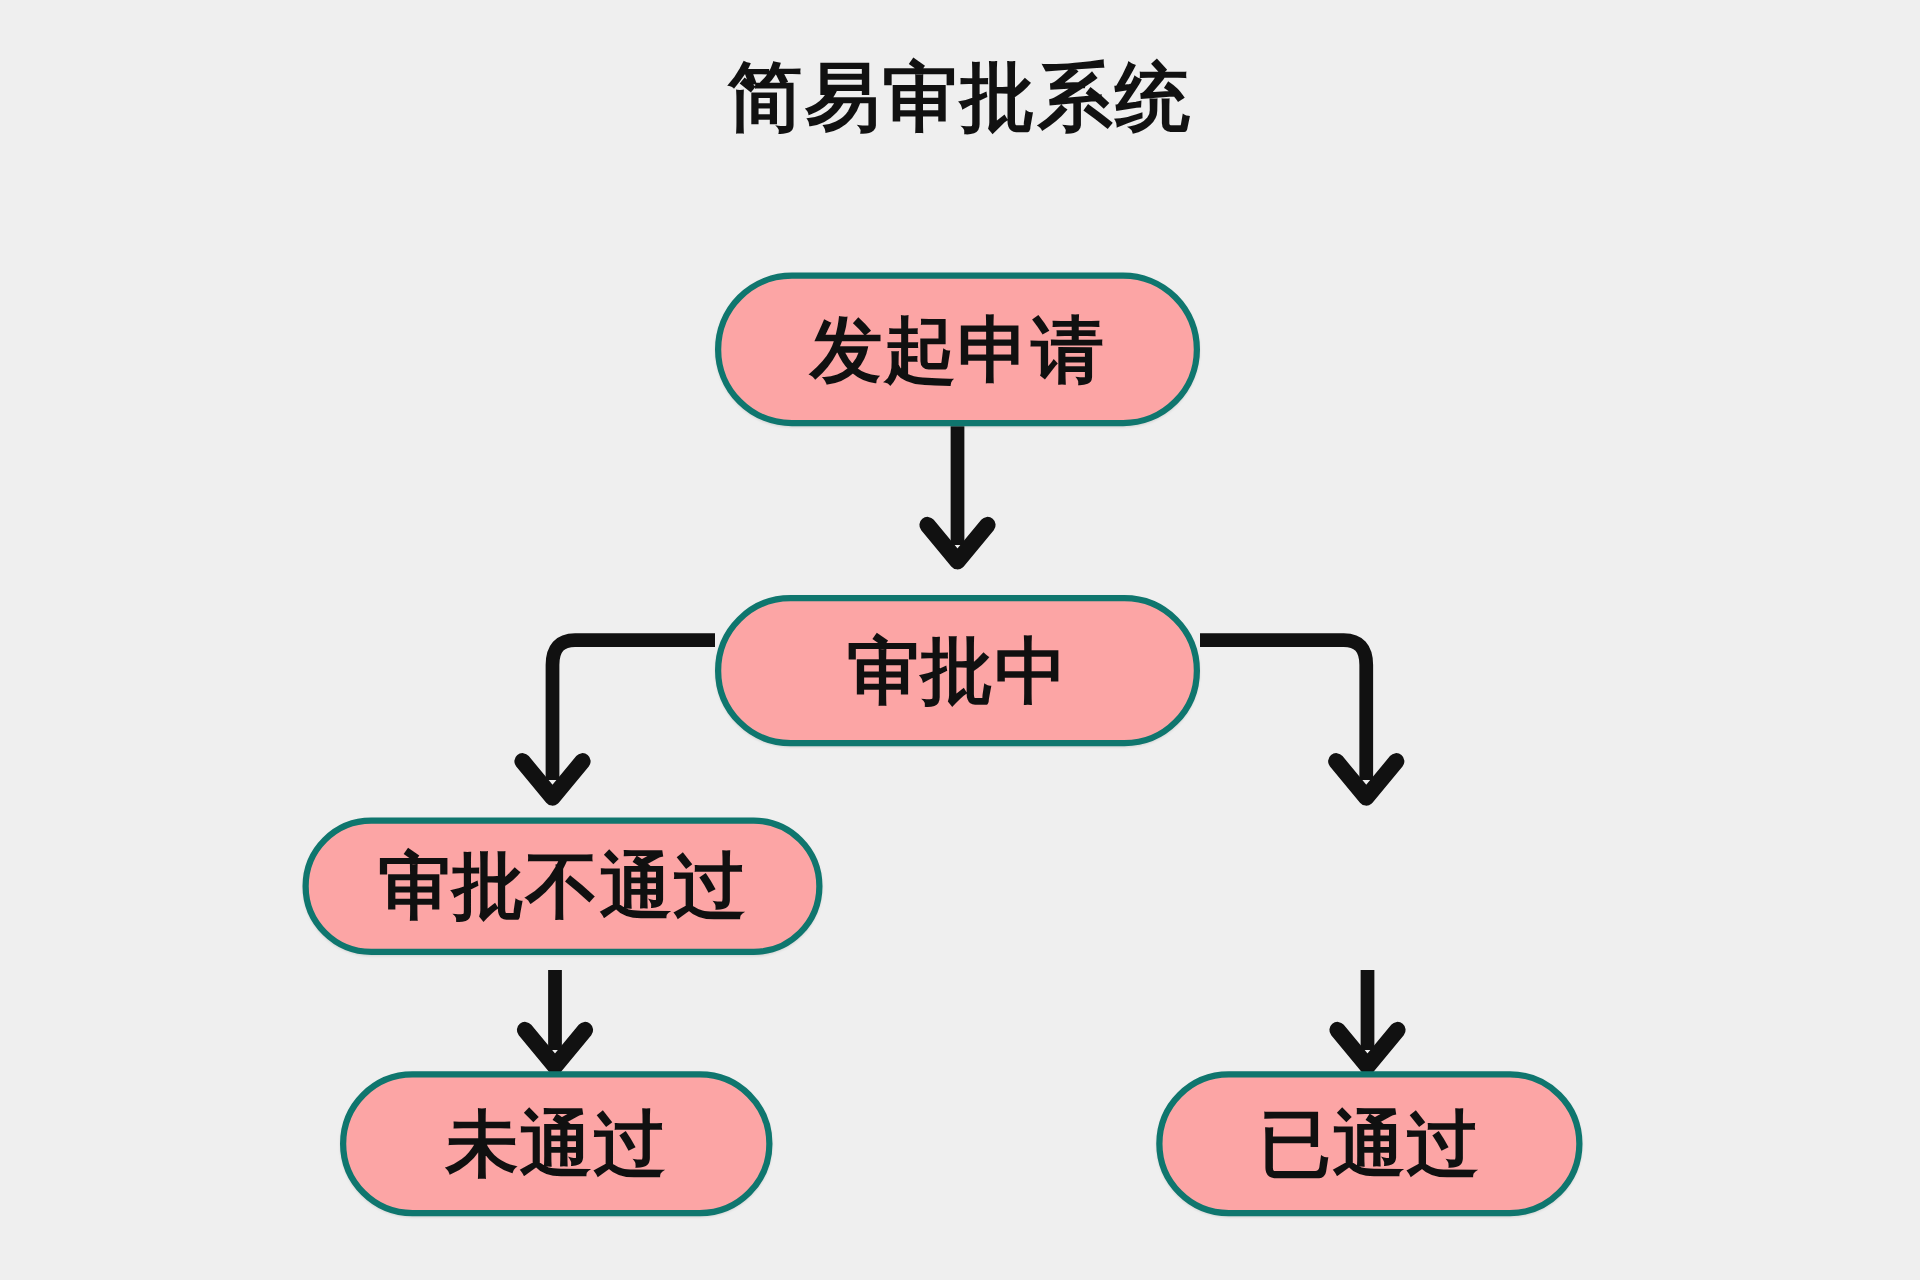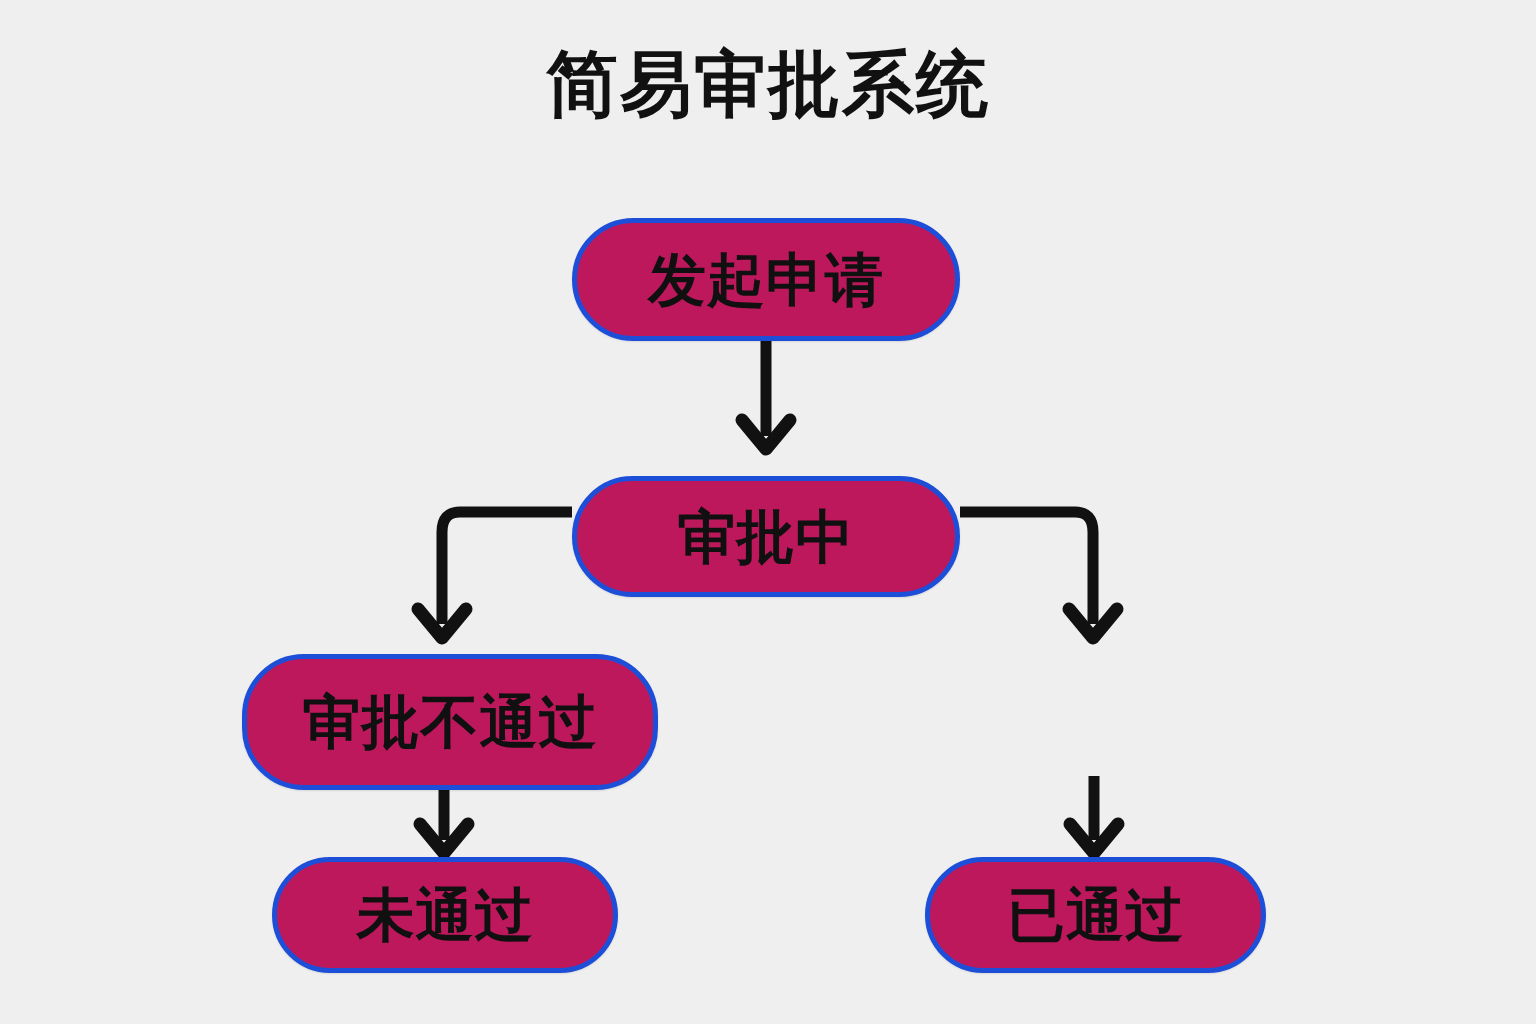--- a/index.html
+++ b/index.html
@@ -19,59 +19,59 @@
     width: 1536px;
     height: 1024px;
     background: #efefef;
   }
   #flow-title {
     position: absolute;
     left: 0;
     top: 48px;
     width: 1536px;
     text-align: center;
-    font-size: 72px;
+    font-size: 60px;
     font-weight: 700;
     letter-spacing: 2px;
     color: #111111;
     line-height: 1.0;
     white-space: nowrap;
   }
   #edge-layer {
     position: absolute;
     left: 0;
     top: 0;
     width: 1536px;
     height: 1024px;
     pointer-events: none;
   }
   .node {
     position: absolute;
     box-sizing: border-box;
-    background: #be185d;
-    border: 5px solid #1d4ed8;
+    background: #fca5a5;
+    border: 5px solid #0f766e;
     border-radius: 62px;
     display: flex;
     align-items: center;
     justify-content: center;
     box-shadow: 0 1px 2px rgba(0,0,0,0.10);
     z-index: 2;
   }
   .node-label {
     font-size: 58px;
     font-weight: 700;
     color: #101010;
     line-height: 1;
     letter-spacing: 1px;
     white-space: nowrap;
     user-select: none;
   }
   #node-start      { left: 572px; top: 218px; width: 388px; height: 123px; }
   #node-reviewing  { left: 572px; top: 452px; width: 388px; height: 121px; margin-top: 24px; }
-  #node-rejected   { left: 242px; top: 654px; width: 416px; height: 136px; }
+  #node-rejected   { left: 242px; top: 654px; width: 416px; height: 110px; }
   #node-approved   { left: 896px; top: 654px; width: 395px; height: 122px; }
   #node-not-passed { left: 272px; top: 857px; width: 346px; height: 116px; }
   #node-passed     { left: 925px; top: 857px; width: 341px; height: 116px; }
 </style>
 </head>
 <body>
 
 <div id="canvas">
 
   <div id="flow-title">简易审批系统</div>

